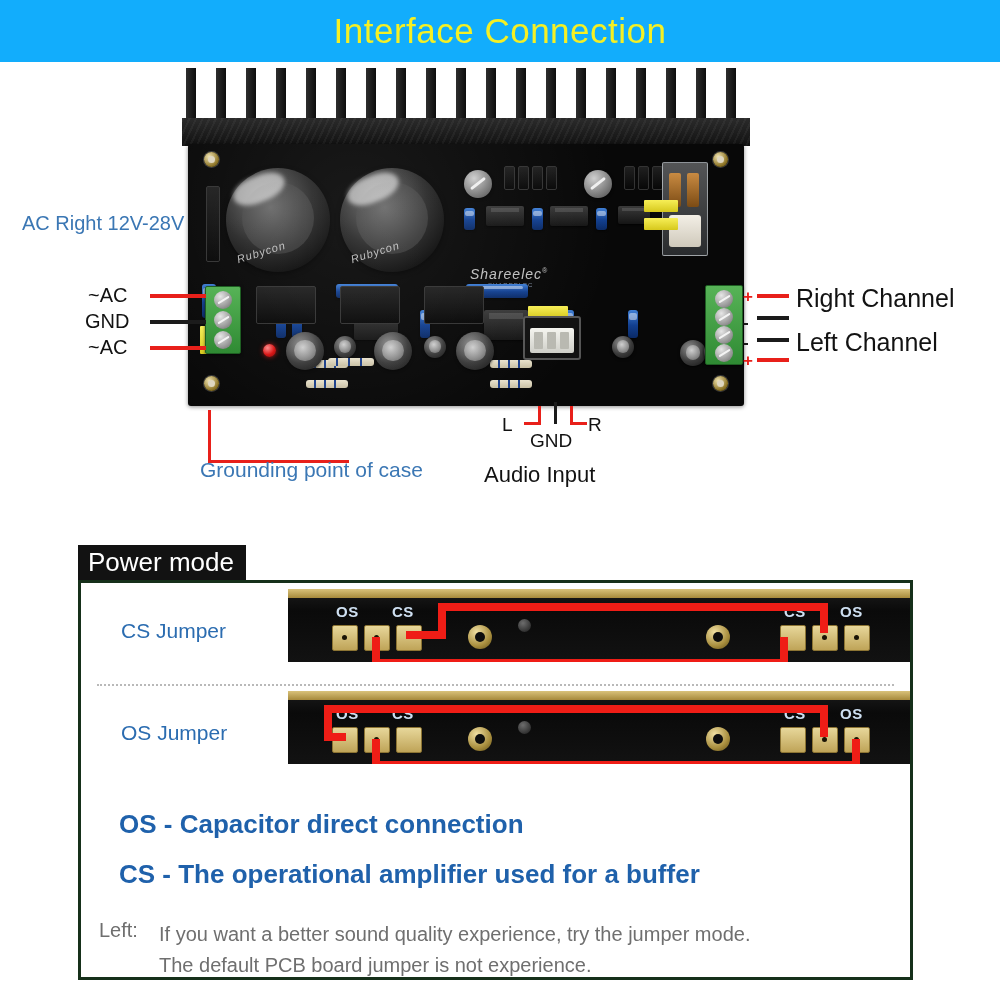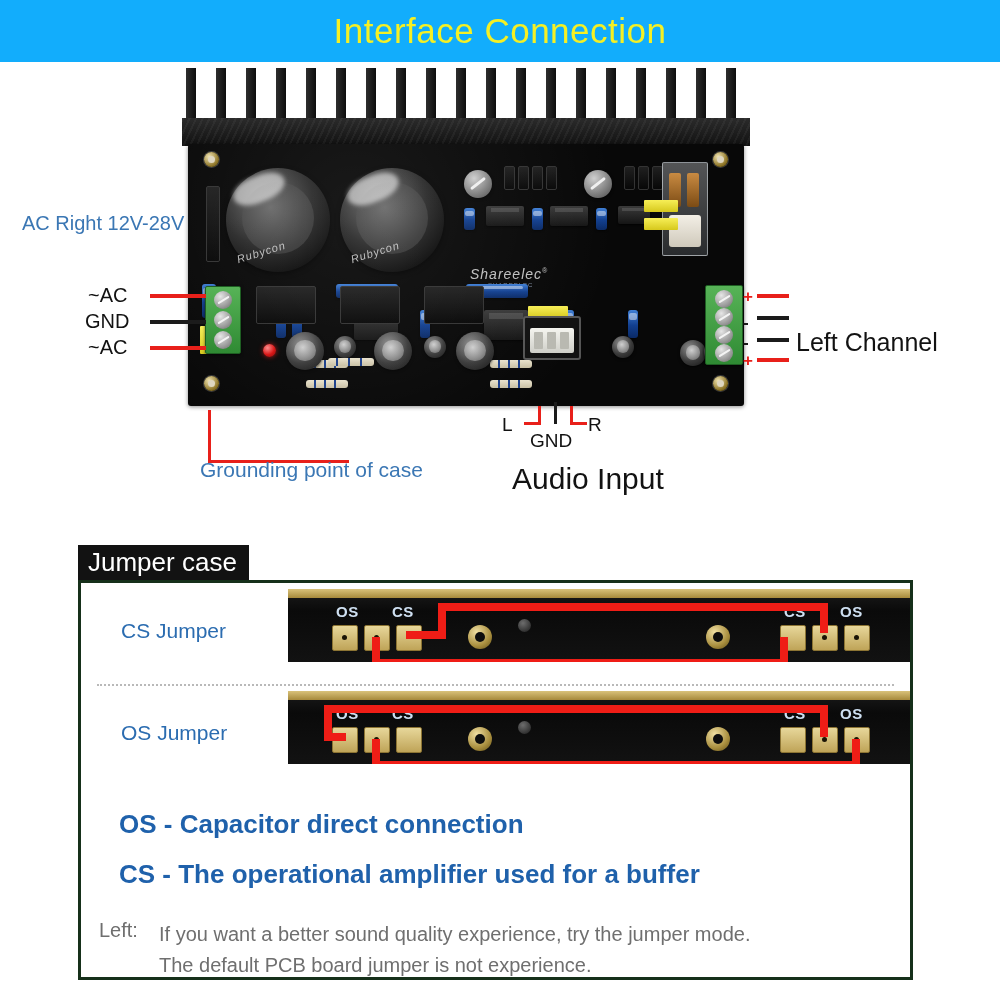--- a/index.html
+++ b/index.html
@@ -356,35 +356,36 @@
   <span class="pm p" style="left:743px;top:226px">+</span>
   <span class="pm m" style="left:743px;top:252px">-</span>
   <span class="pm m" style="left:743px;top:272px">-</span>
   <span class="pm p" style="left:743px;top:290px">+</span>
 
   <div class="wire red" style="left:757px;top:232px;width:32px"></div>
   <div class="wire blk" style="left:757px;top:254px;width:32px"></div>
   <div class="wire blk" style="left:757px;top:276px;width:32px"></div>
   <div class="wire red" style="left:757px;top:296px;width:32px"></div>
 
+  <div class="lbl black" style="left:796px;top:222px;font-size:25px">Right Channel</div>
   <div class="lbl black" style="left:796px;top:266px;font-size:25px">Left Channel</div>
 
   <div class="gbrk" style="left:208px;top:348px;width:138px;height:50px"></div>
   <div class="lbl blue" style="left:200px;top:396px;font-size:21px">Grounding point of case</div>
 
   <div class="lbl black" style="left:502px;top:352px;font-size:19px">L</div>
   <div class="tick redr" style="left:524px;top:344px;width:14px;height:16px"></div>
   <div class="tick bar" style="left:554px;top:340px;height:22px"></div>
   <div class="tick red" style="left:570px;top:344px;width:14px;height:16px"></div>
   <div class="lbl black" style="left:588px;top:352px;font-size:19px">R</div>
   <div class="lbl black" style="left:530px;top:368px;font-size:19px">GND</div>
-  <div class="lbl black" style="left:512px;top:400px;font-size:30px">Audio  Input</div>
+  <div class="lbl black" style="left:484px;top:400px;font-size:22px">Audio  Input</div>
 </div>
 
-<div class="jm-tag">Jumper case</div>
+<div class="jm-tag">Power mode</div>
 
 <div class="jm-box">
 
   <div class="jm-rows">
 
     <div class="jm-row" style="top:2px">
       <div class="jm-rowlbl">CS Jumper</div>
       <div class="strip">
         <div class="gold"></div>
         <div class="padlbl" style="left:48px;top:14px">OS</div>

